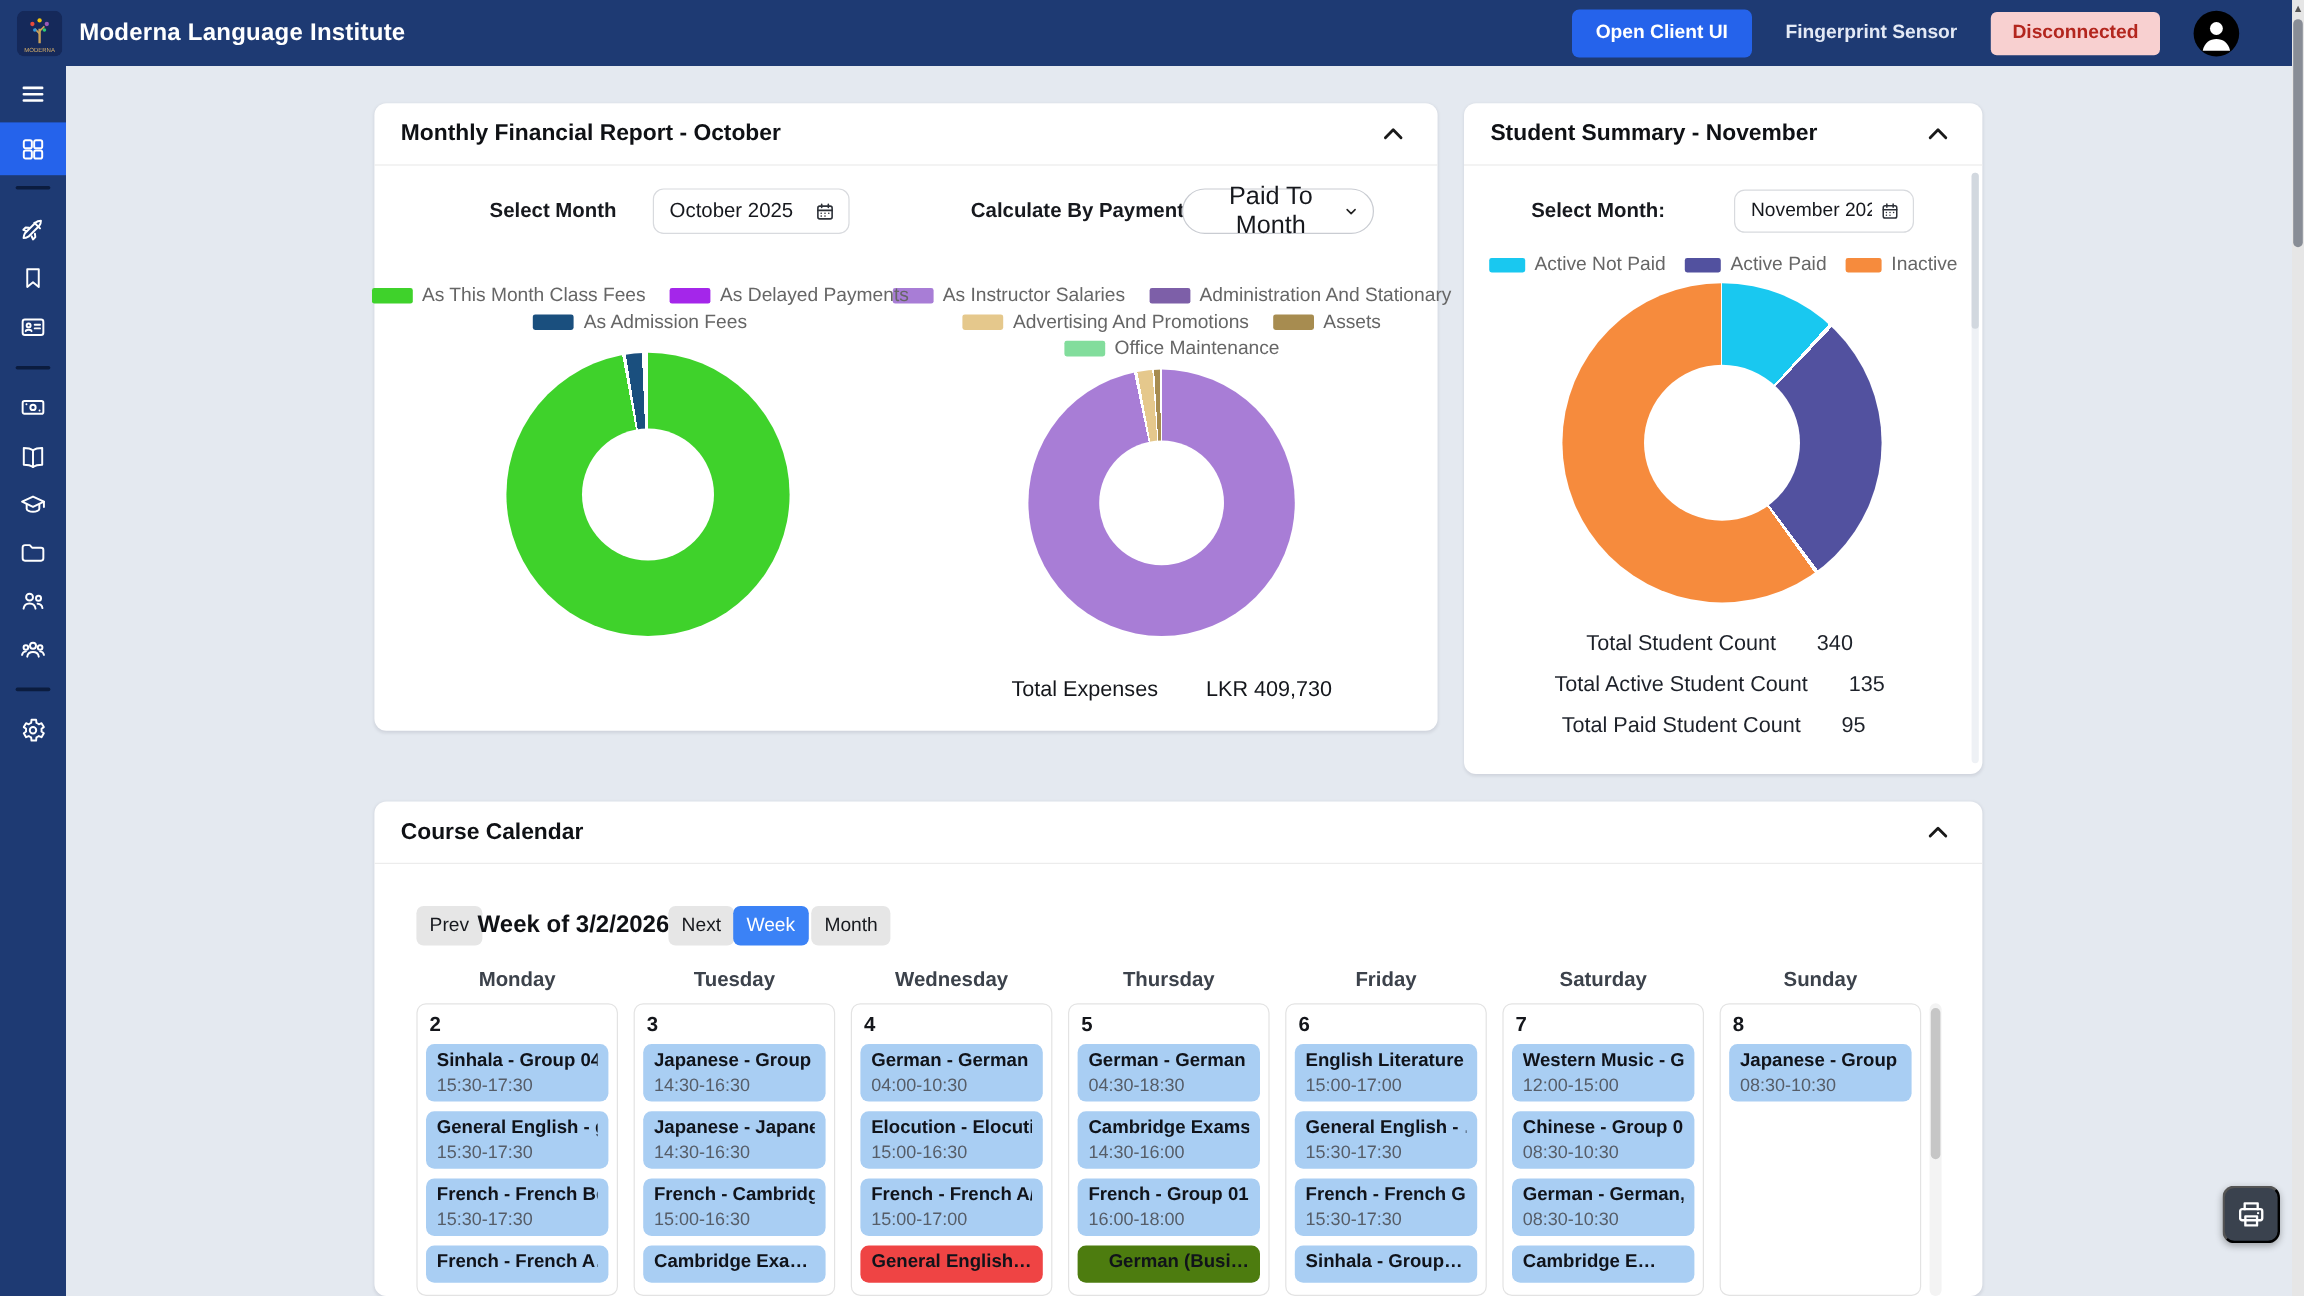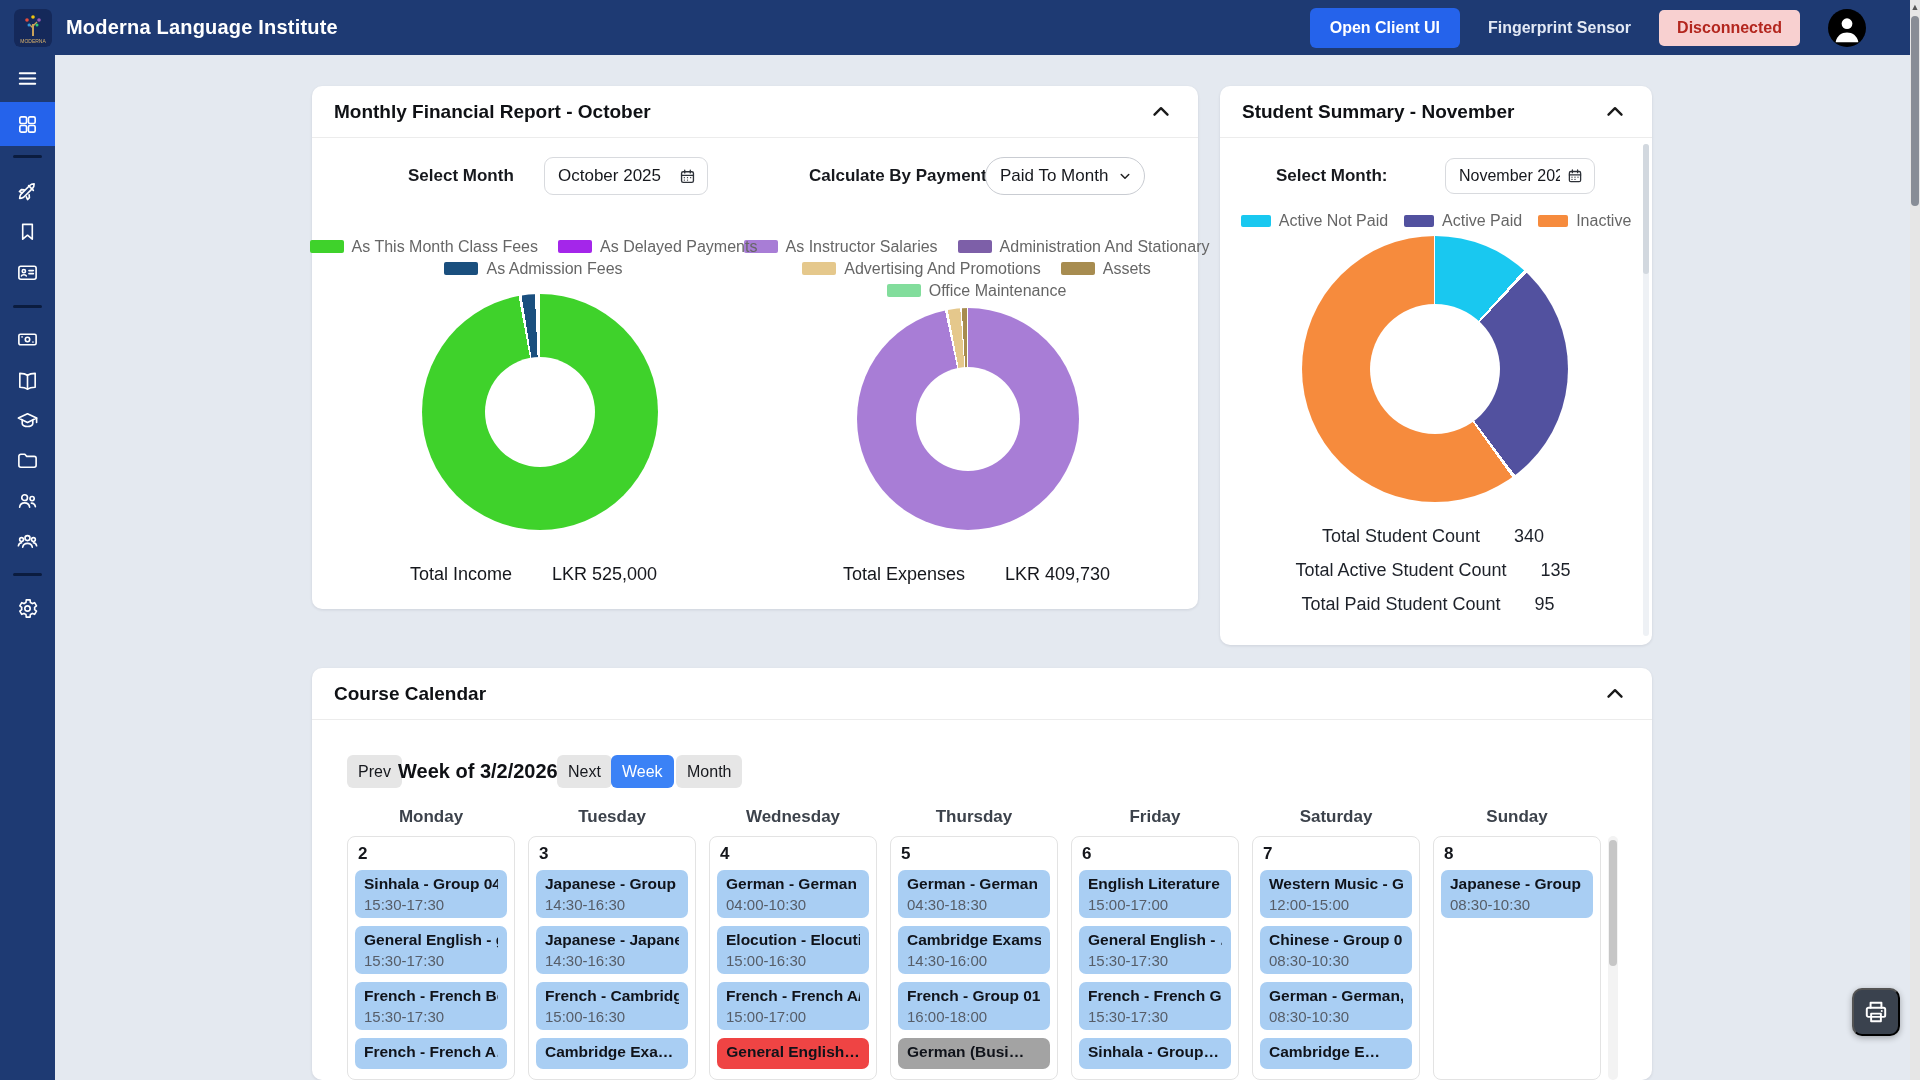--- a/index.html
+++ b/index.html
@@ -42,21 +42,21 @@
   .collapse-btn { background:none; border:none; cursor:pointer; padding:2px; display:flex; }
   
   .fin-label { position:absolute; font-size:17px; font-weight:700; color:#17191e; line-height:38px; top:71px; }
   .input-wrap { position:absolute; top:71px; height:38px; border:1px solid #d8dade; border-radius:9px;
                 display:flex; align-items:center; padding:0 10px 0 13px; background:#fff; cursor:pointer; }
   .input-wrap input { border:none; outline:none; font-size:17px; color:#16181d; width:100%;
                       font-family:inherit; background:transparent; padding:0; }
   .input-wrap svg { flex:0 0 auto; margin-left:6px; }
   .select-box { position:absolute; top:71px; height:38px; border:1px solid #c9ccd2; border-radius:19px;
                 display:flex; align-items:center; justify-content:space-between; padding:0 10px 0 14px;
-                font-size:17px; color:#16181d; background:#fff; cursor:pointer;text-align:center; }
+                font-size:21px; color:#16181d; background:#fff; cursor:pointer;text-align:center; }
   .legend-block { position:absolute; width:443px; }
   .legend-row { display:flex; justify-content:center; align-items:center; gap:20px; height:17px; margin-bottom:5px; }
   .legend-item { display:flex; align-items:center; gap:8px; font-size:16px; color:#666; white-space:nowrap; }
   .legend-swatch { width:34px; height:13px; border-radius:2px; flex:0 0 auto; }
   .donut { position:absolute; border-radius:50%; }
   .donut-hole { position:absolute; left:50%; top:50%; transform:translate(-50%,-50%);
                 background:#fff; border-radius:50%; }
   #income-donut  { left:110px; top:208px; width:236px; height:236px; }
   #income-donut .donut-hole { width:110px; height:110px; }
   #expenses-donut{ left:545px; top:222px; width:222px; height:222px; }
@@ -294,24 +294,20 @@
       </div>
     </div>
 
   <div class="donut" id="income-donut" style="background: conic-gradient(rgb(255, 255, 255) 0deg, rgb(255, 255, 255) 0deg, rgb(63, 210, 43) 0deg, rgb(63, 210, 43) 349.5deg, rgb(255, 255, 255) 349.5deg, rgb(255, 255, 255) 351deg, rgb(26, 79, 126) 351deg, rgb(26, 79, 126) 357.5deg, rgb(255, 255, 255) 357.5deg, rgb(255, 255, 255) 360deg);">
     <div class="donut-hole"></div>
   </div>
   <div class="donut" id="expenses-donut" style="background: conic-gradient(rgb(255, 255, 255) 0deg, rgb(255, 255, 255) 0deg, rgb(168, 125, 214) 0deg, rgb(168, 125, 214) 348deg, rgb(255, 255, 255) 348deg, rgb(255, 255, 255) 349.5deg, rgb(229, 200, 140) 349.5deg, rgb(229, 200, 140) 356deg, rgb(255, 255, 255) 356deg, rgb(255, 255, 255) 356.8deg, rgb(167, 140, 80) 356.8deg, rgb(167, 140, 80) 359.3deg, rgb(255, 255, 255) 359.3deg, rgb(255, 255, 255) 360deg);">
     <div class="donut-hole"></div>
   </div>
 
-  <div class="total-row" style="left:0;">
-    <span>Total Income</span>
-    <span>LKR 525,000</span>
-  </div>
   <div class="total-row" style="left:443px;">
     <span>Total Expenses</span>
     <span>LKR 409,730</span>
   </div>
 </section>
 
 <section class="card" id="card-students">
   <div class="card-header">
     <span class="card-title">Student Summary - November</span>
     <button class="collapse-btn">
@@ -457,21 +453,21 @@
           <div class="event-time">04:30-18:30</div>
         </div>
         <div class="event-chip" style="background: rgb(169, 206, 243);">
           <div class="event-title">Cambridge Exams …</div>
           <div class="event-time">14:30-16:00</div>
         </div>
         <div class="event-chip" style="background: rgb(169, 206, 243);">
           <div class="event-title">French - Group 01 …</div>
           <div class="event-time">16:00-18:00</div>
         </div>
-        <div class="event-chip" style="background: #a3a3a3;">
+        <div class="event-chip" style="background: #4d7c0f; text-align: right;">
           <div class="event-title">German (Busi…</div>
           <div class="event-time"></div>
         </div>
       </div>
       <div class="day-header" style="left: 759px;">Friday</div>
       <div class="day-cell" style="left: 759px;">
         <div class="day-num">6</div>
         <div class="event-chip" style="background: rgb(169, 206, 243);">
           <div class="event-title">English Literature …</div>
           <div class="event-time">15:00-17:00</div>

